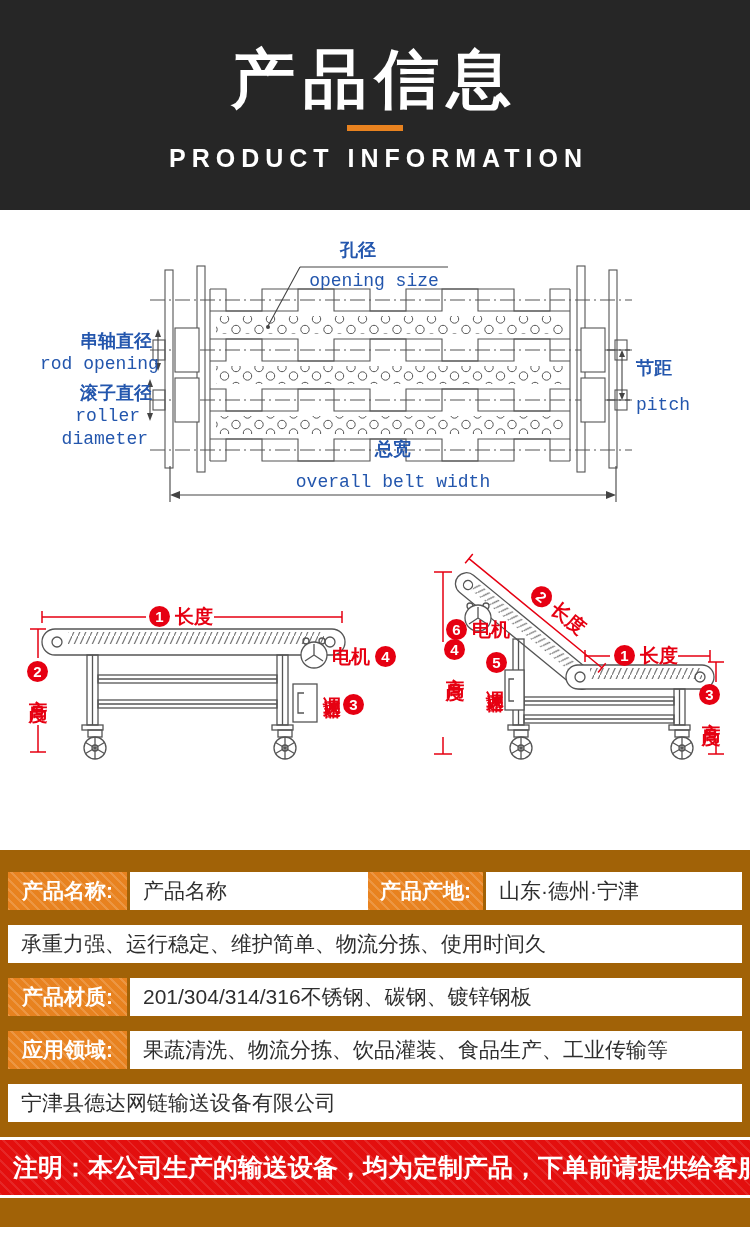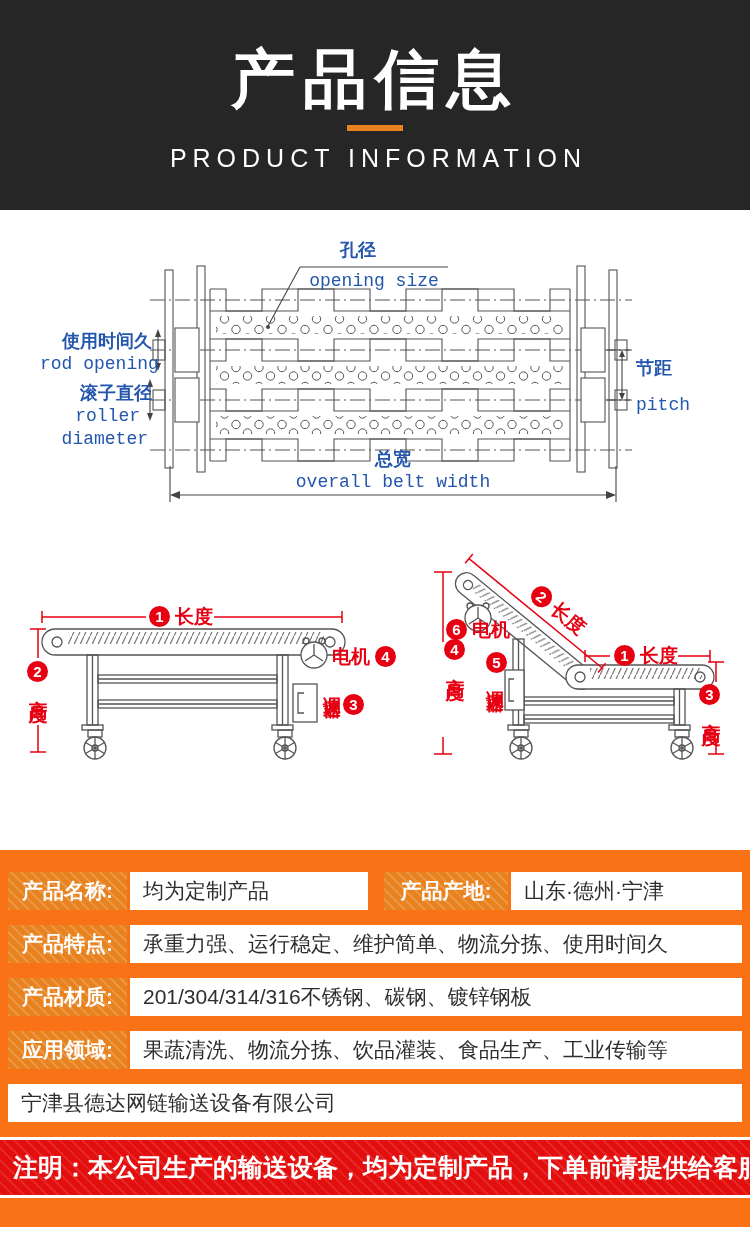--- a/index.html
+++ b/index.html
@@ -3,21 +3,21 @@
 <meta charset="utf-8">
 <style>
   html,body{margin:0;padding:0;background:#fff;}
   body{font-family:"Liberation Sans","DejaVu Sans",sans-serif;width:750px;}
   .page{width:750px;}
 
   
   .header{height:210px;background:#262626;text-align:center;overflow:hidden;}
   .title{color:#fff;font-size:64px;font-weight:bold;letter-spacing:8px;margin-top:44px;line-height:1.1;}
   .title-bar{width:56px;height:6px;background:#e8821f;margin:11px auto 13px;}
-  .subtitle{color:#fff;font-size:25px;letter-spacing:6px;font-weight:normal;padding-left:7px;}
+  .subtitle{color:#fff;font-size:25px;letter-spacing:6px;font-weight:bold;padding-left:7px;}
 
   
   .diagrams{background:#fff;width:750px;}
   .chain-wrap{position:relative;width:672px;height:322px;}
   .convey-wrap{position:relative;width:750px;height:318px;}
   .chain-wrap svg,.convey-wrap svg{position:absolute;left:0;top:0;}
 
   .lbl-blue{position:absolute;color:#2356ad;white-space:nowrap;}
   .lbl-blue.cn{font-weight:bold;font-size:18px;font-family:"Liberation Serif","DejaVu Serif",serif;}
   .lbl-blue.en{font-size:18px;font-family:Liberation Mono, monospace;}
@@ -27,30 +27,30 @@
   .lbl-red{position:absolute;color:#e60012;font-weight:bold;font-size:19px;white-space:nowrap;line-height:21px;}
   .numc{display:inline-block;width:21px;height:21px;border-radius:50%;background:#e60012;color:#fff;
         font-size:15px;font-weight:bold;line-height:21px;text-align:center;vertical-align:top;}
   .numc.abs{position:absolute;}
   .gap{margin-left:5px;}
   .vtext{position:absolute;writing-mode:vertical-rl;text-orientation:upright;color:#e60012;
          font-weight:bold;font-size:19px;letter-spacing:3px;line-height:21px;}
   .rot{transform:rotate(39deg);transform-origin:0 0;}
 
   
-  .info{background:#f97316;height:377px;box-sizing:border-box;padding:22px 8px 0;}
+  .info{background:#a16207;height:377px;box-sizing:border-box;padding:22px 8px 0;}
   .irow{display:flex;height:38px;margin-bottom:15px;}
   .ilabel{flex:none;width:119px;margin-right:3px;text-align:center;line-height:38px;
           color:#fff;font-weight:bold;font-size:21px;
           background:#e8821f;
           background-image:repeating-linear-gradient(45deg,rgba(255,255,255,0.16) 0 2px,rgba(255,255,255,0) 2px 7px);}
   .ivalue{flex:1;background:#fff;color:#2e2e2e;font-size:21px;line-height:38px;padding-left:13px;
           white-space:nowrap;overflow:hidden;}
   .ivalue.fixed{flex:none;width:225px;}
-  .ilabel.second{margin-left:16px;width:124px;}
+  .ilabel.second{margin-left:0;width:115px;}
   .notice-band{margin:12px -8px 0;height:55px;border-top:3px solid #fff;border-bottom:3px solid #fff;
           background:#e30f0e;
           background-image:repeating-linear-gradient(45deg,rgba(255,255,255,0.10) 0 2px,rgba(255,255,255,0) 2px 8px);
           color:#fff;font-weight:bold;font-size:25px;line-height:55px;padding-left:13px;
           white-space:nowrap;overflow:hidden;}
   .footer-white{height:14px;background:#fff;}
 </style>
 </head>
 <body>
 
@@ -128,28 +128,28 @@
           <polygon points="147,203 153,203 150,211"></polygon>
           <polygon points="619,147 625,147 622,140"></polygon>
           <polygon points="619,183 625,183 622,190"></polygon>
           <polygon points="170,285 180,281 180,289"></polygon>
           <polygon points="616,285 606,281 606,289"></polygon>
           <circle cx="268" cy="117" r="2"></circle>
         </g>
       </svg>
       <div class="lbl-blue cn" style="left:340px;top:28px;width:70px;">孔径</div>
       <div class="lbl-blue en calign" style="left:296px;top:61px;width:156px;">opening size</div>
-      <div class="lbl-blue cn ralign" style="left:40px;top:119px;width:112px;">使用时间久</div>
+      <div class="lbl-blue cn ralign" style="left:40px;top:119px;width:112px;">串轴直径</div>
       <div class="lbl-blue en ralign" style="left:40px;top:144px;width:112px;">rod opening</div>
       <div class="lbl-blue cn ralign" style="left:40px;top:171px;width:112px;">滚子直径</div>
       <div class="lbl-blue en ralign" style="left:40px;top:196px;width:100px;">roller</div>
       <div class="lbl-blue en ralign" style="left:40px;top:219px;width:108px;">diameter</div>
       <div class="lbl-blue cn" style="left:636px;top:146px;">节距</div>
       <div class="lbl-blue en" style="left:636px;top:185px;">pitch</div>
-      <div class="lbl-blue cn calign" style="left:345px;top:237px;width:96px;">总宽</div>
+      <div class="lbl-blue cn calign" style="left:345px;top:227px;width:96px;">总宽</div>
       <div class="lbl-blue en calign" style="left:285px;top:262px;width:216px;">overall belt width</div>
     </div>
 
     <div class="convey-wrap">
       <svg width="750" height="318" viewBox="0 0 750 318">
         <defs>
           <pattern id="ht2" patternUnits="userSpaceOnUse" width="6" height="13">
             <path d="M0 13 L6 0" stroke="#777" stroke-width="1.2" fill="none"></path>
           </pattern>
         </defs>
@@ -276,26 +276,25 @@
         <span class="numc">1</span><span class="gap">长度</span>
       </div>
       <span class="numc abs" style="left:699px;top:152px;">3</span>
       <div class="vtext" style="left:701px;top:176px;">高度</div>
     </div>
   </div>
 
   <div class="info">
     <div class="irow">
       <div class="ilabel">产品名称:</div>
-      <div class="ivalue fixed">均为定制产品</div>
+      <div class="ivalue fixed">产品名称</div>
       <div class="ilabel second">产品产地:</div>
       <div class="ivalue">山东·德州·宁津</div>
     </div>
     <div class="irow">
-      <div class="ilabel">产品特点:</div>
       <div class="ivalue">承重力强、运行稳定、维护简单、物流分拣、使用时间久</div>
     </div>
     <div class="irow">
       <div class="ilabel">产品材质:</div>
       <div class="ivalue">201/304/314/316不锈钢、碳钢、镀锌钢板</div>
     </div>
     <div class="irow">
       <div class="ilabel">应用领域:</div>
       <div class="ivalue">果蔬清洗、物流分拣、饮品灌装、食品生产、工业传输等</div>
     </div>

